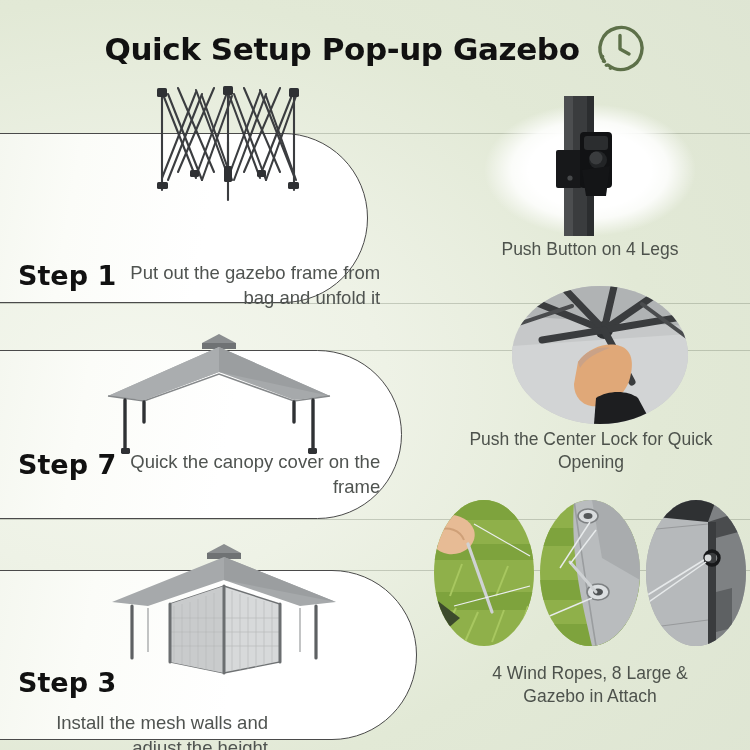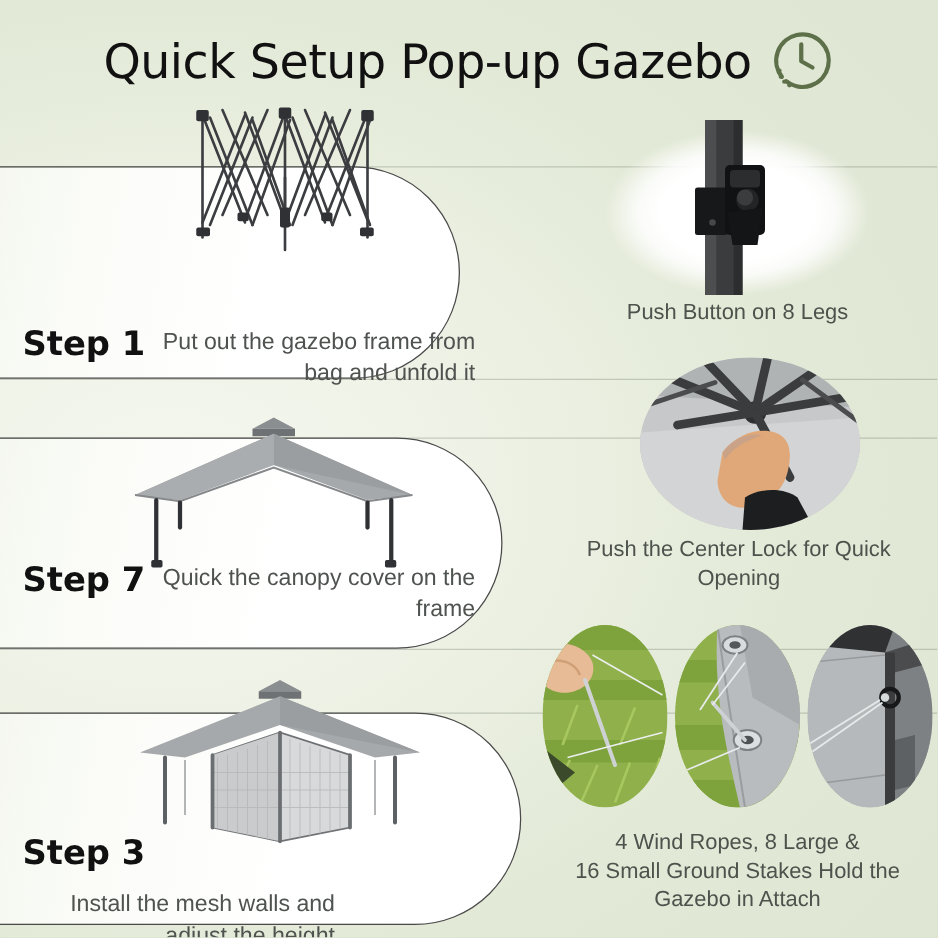--- a/index.html
+++ b/index.html
@@ -13,21 +13,21 @@
     background:
       radial-gradient(120% 90% at 18% 52%, #f4f7ee 0%, #eef2e6 28%, #e2e9d6 58%, #dde4d2 100%),
       linear-gradient(135deg,#dfe6d4 0%, #e9eede 40%, #dde4d2 100%);
   }
   
   .header{
     position:absolute;left:0;top:18px;width:750px;height:62px;
     display:flex;align-items:center;justify-content:center;gap:14px;
   }
   .title{
-    font-size:38px;font-weight:normal;color:#111;letter-spacing:-.4px;
+    font-size:31px;font-weight:bold;color:#111;letter-spacing:-.4px;
     white-space:nowrap;font-family:"DejaVu Sans", sans-serif;
   }
   .clock{width:52px;height:52px;display:block;}
   
   .pill{
     position:absolute;left:-40px;
     background:linear-gradient(100deg,#f2f5ec 0%,#fbfcf8 28%,#ffffff 60%,#ffffff 100%);
     border:1.4px solid #4a4a4a;
     border-radius:0 120px 120px 0;
     box-sizing:border-box;
@@ -211,21 +211,21 @@
     <rect x="67" y="0" width="7" height="140" fill="#2b2d2f"></rect>
 
     <rect x="36" y="54" width="26" height="38" rx="2" fill="#17181a"></rect>
     <rect x="60" y="36" width="32" height="56" rx="4" fill="#111214"></rect>
     <rect x="64" y="40" width="24" height="14" rx="3" fill="#2b2d2f"></rect>
     <circle cx="78" cy="64" r="9" fill="#222426"></circle>
     <circle cx="76" cy="62" r="6.5" fill="#3a3c3e"></circle>
     <path d="M62 74 L90 70 L86 100 L66 100 Z" fill="#141517"></path>
     <circle cx="50" cy="82" r="2.6" fill="#46484a"></circle>
   </svg>
-  <div class="rcap" id="cap1">Push Button on 8 Legs</div>
+  <div class="rcap" id="cap1">Push Button on 4 Legs</div>
 
   <svg class="oval" style="left:512px;top:286px;" width="176" height="138" viewBox="0 0 176 138">
     <defs>
       <clipPath id="clipOval2">
           <ellipse cx="88" cy="69" rx="88" ry="69"></ellipse>
         </clipPath>
     </defs>
     <g clip-path="url(#clipOval2)">
       <rect x="0" y="0" width="176" height="138" fill="#c6c8c9"></rect>
       <polygon points="0,0 176,0 176,40 0,30" fill="#b0b3b4"></polygon>
@@ -349,21 +349,20 @@
       <path d="M70 92 L86 88 L86 128 L70 132 Z" fill="#5e6163"></path>
       <g stroke="#97999b" stroke-width="1.2">
         <line x1="0" y1="30" x2="62" y2="24"></line>
         <line x1="0" y1="128" x2="62" y2="120"></line>
       </g>
     </g>
   </svg>
 
   <div class="rcap" id="cap3">
     <div>4 Wind Ropes, 8 Large &amp;</div>
-    <div>16 Small Ground Stakes Hold the</div>
     <div>Gazebo in Attach</div>
   </div>
 
   <div class="steprow" id="row1">
     <div class="steplabel">Step 1</div>
     <div class="stepdesc">Put out the gazebo frame from bag and unfold it</div>
   </div>
   <div class="steprow" id="row2">
     <div class="steplabel">Step 7</div>
     <div class="stepdesc">Quick the canopy cover on the frame</div>

